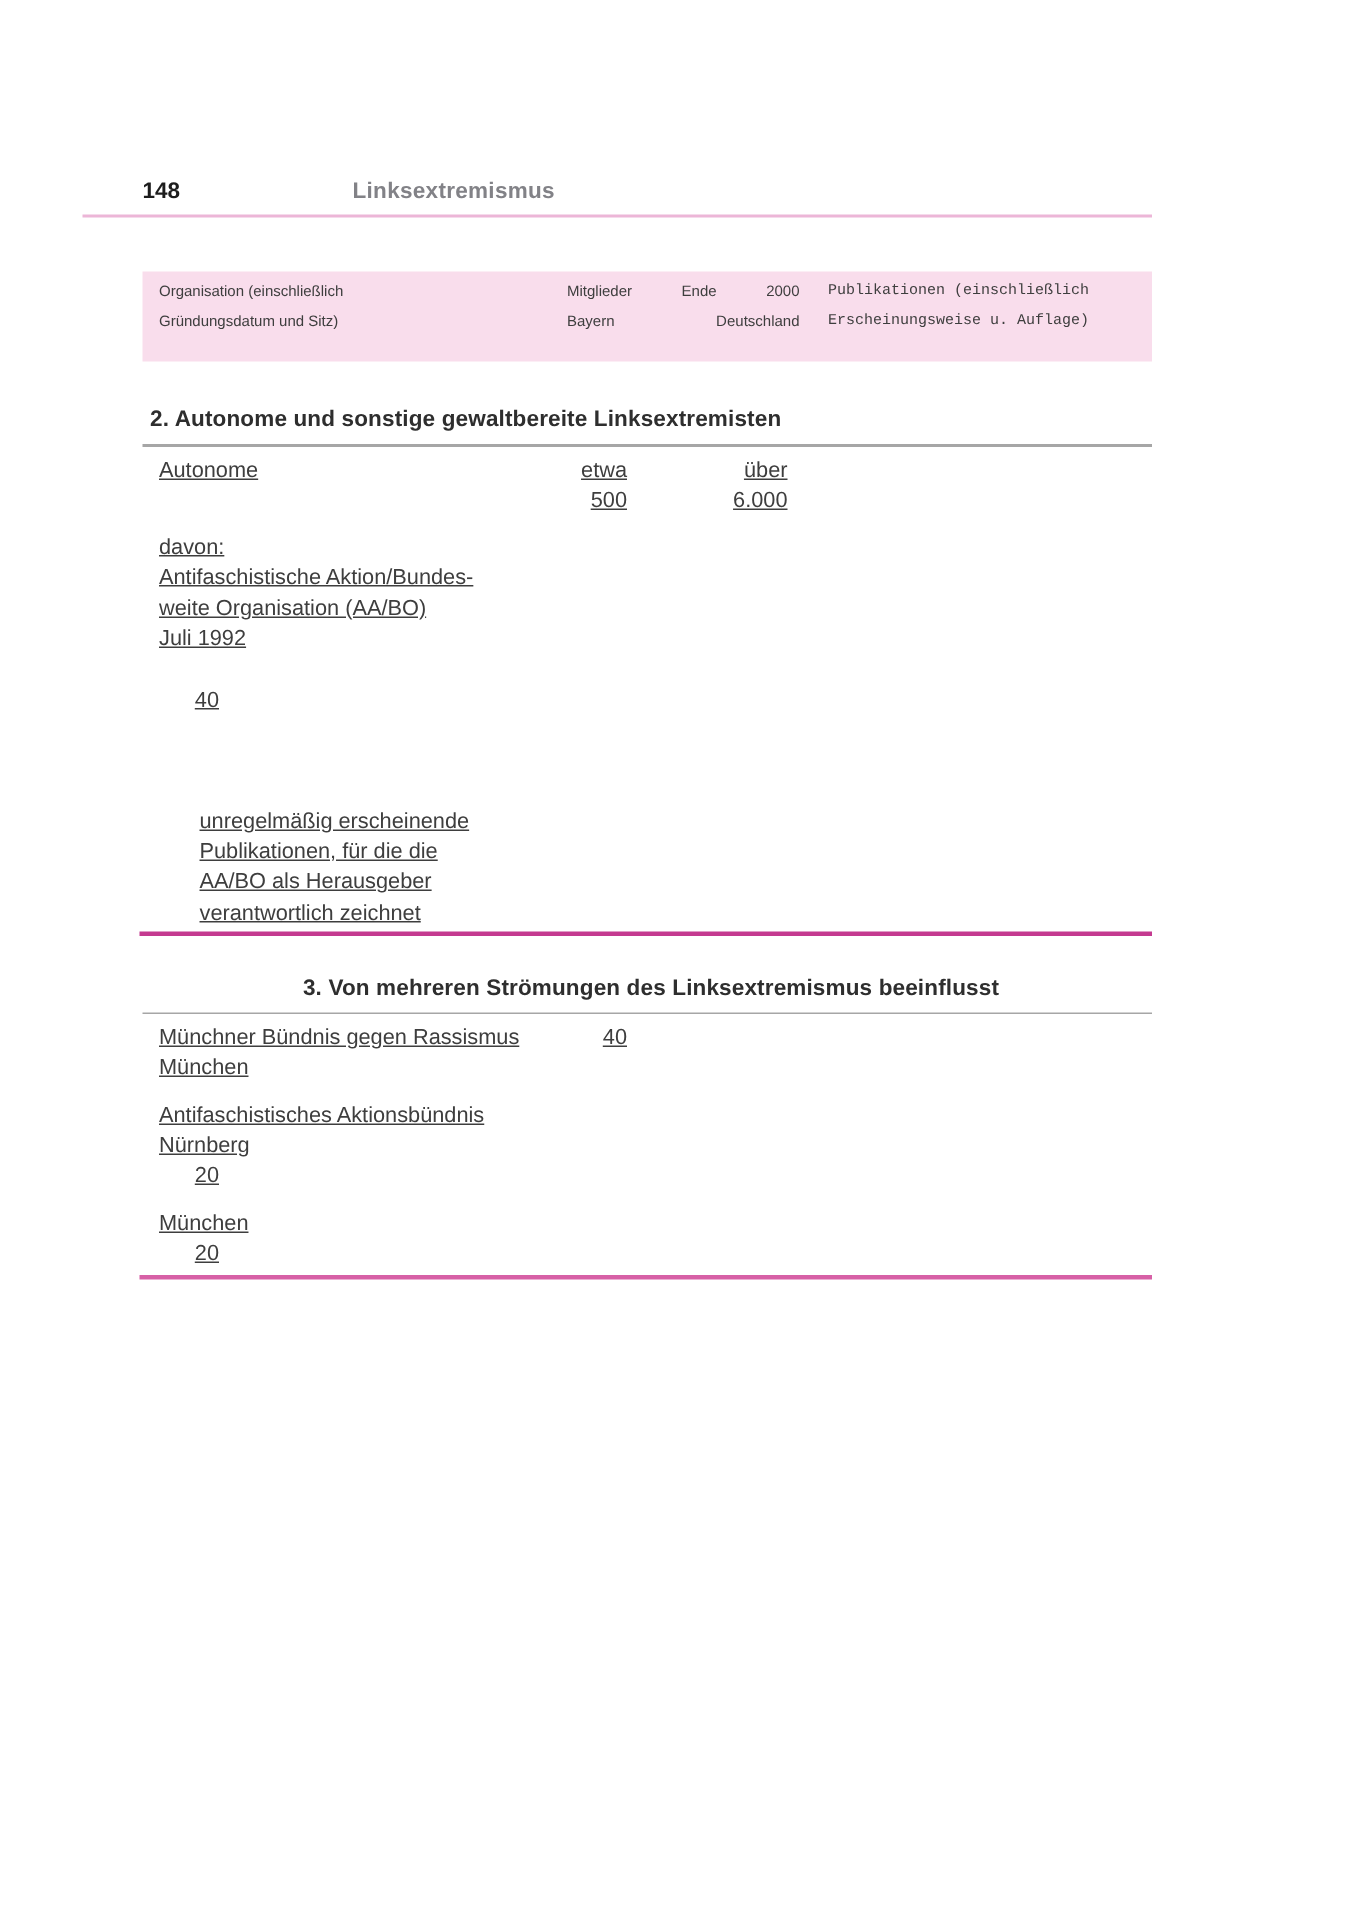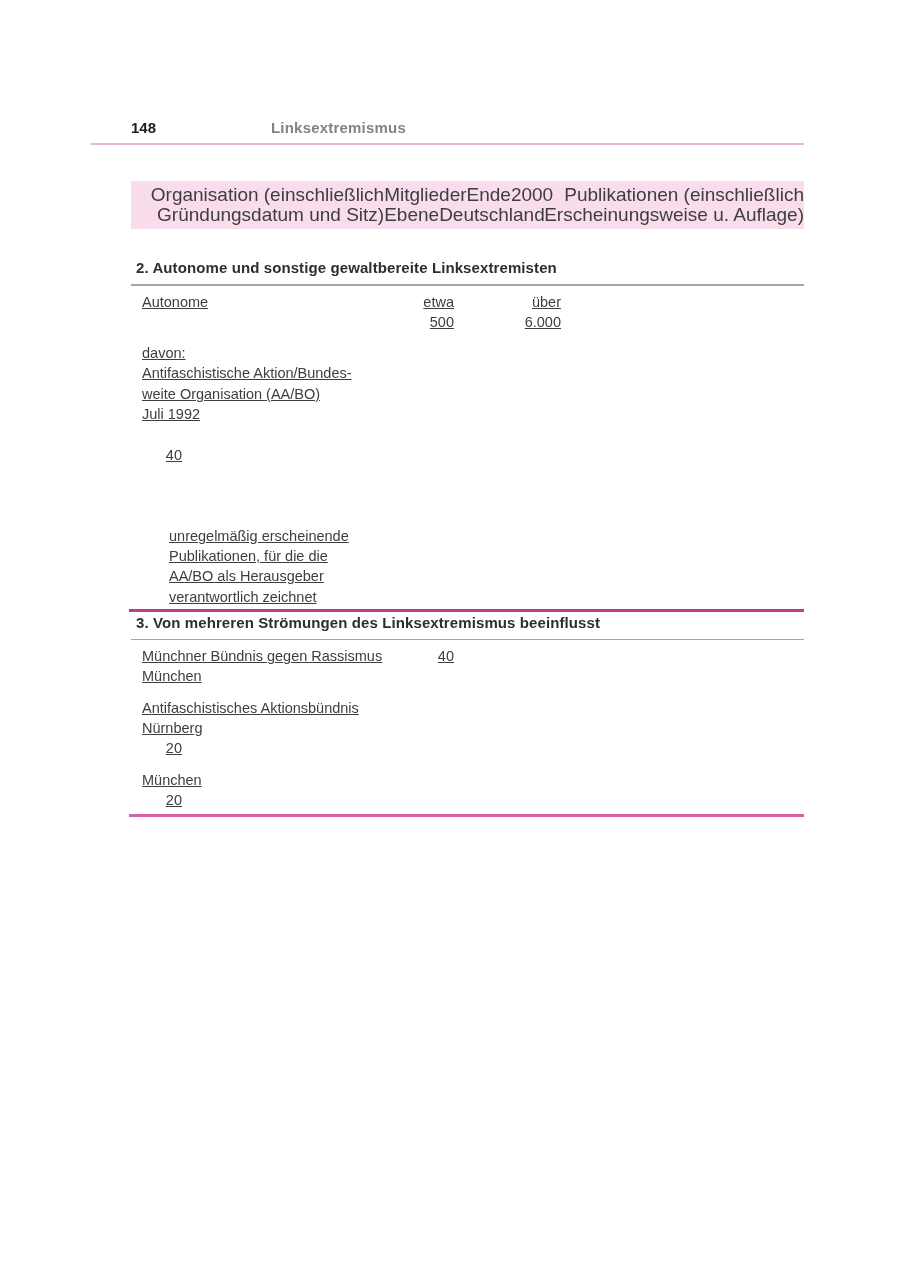--- a/index.html
+++ b/index.html
@@ -20,21 +20,20 @@
     font-family:"Liberation Sans","DejaVu Sans",sans-serif;
     color:var(--text-body);
     -webkit-font-smoothing:antialiased;
   }
   .page{
     position:relative;
     width:900px;
     height:1273px;
     background:#fff;
     overflow:hidden;
-    padding-left:36px;
   }
   
   .running-head{
     padding-top:119px;
     padding-left:95px;
     font-size:15px;
     font-weight:bold;
     line-height:18px;
     display:flex;
   }
@@ -42,44 +41,43 @@
   .chapter-title{color:var(--text-chapter);letter-spacing:0.2px;}
   .head-rule{
     margin:6px 0 0 55px;
     width:713px;
     height:2px;
     background:var(--accent-light);
   }
   .thead{
     margin:36px 0 0 95px;
     width:673px;
-    height:48px;
+    height:60px;
     background:var(--header-bg);
     display:flex;
     padding:4px 0 0 11px;
-    font-size:19px;
-    text-align:right;
+    font-size:10px;
   }
   .ln{line-height:20.3px;min-height:20.3px;white-space:nowrap;}
   .h-org{width:272px;}
   .h-mid{width:155px;}
   .h-mid .spread{display:flex;justify-content:space-between;line-height:20.3px;min-height:20.3px;}
-  .h-pub{margin-left:5px;flex:1;}
+  .h-pub{margin-left:19px;flex:1;font-family:Liberation Mono, monospace;}
   
   .section-heading{
     margin:30px 0 0 95px;
     padding-left:5px;
     width:673px;
     font-size:15px;
     font-weight:bold;
     line-height:18px;
     color:var(--text-heading);
     letter-spacing:0.1px;
   }
-  .section-heading.s3{margin-top:2px;}
+  .section-heading.s3{margin-top:26px;text-align:center;}
   .rule-gray{margin:7px 0 0 95px;width:673px;height:1.6px;background:var(--rule-gray);}
   .rule-strong{margin:2px 0 0 93px;width:675px;height:2.5px;background:var(--accent-strong);}
   .rule-bottom{margin:4px 0 0 93px;width:675px;height:2.5px;background:var(--accent-medium);}
   
   .rows{margin-left:95px;width:673px;padding-top:6px;font-size:14.5px;text-decoration:underline;}
   .trow{display:flex;padding-left:11px;}
   .trow + .trow{margin-top:11px;flex-direction:column;}
   .c-org{width:272px;}
   .c-bay{width:40px;text-align:right;}
   .c-deu{width:107px;text-align:right;}
@@ -101,21 +99,21 @@
       <div class="ln">Organisation (einschließlich</div>
       <div class="ln">Gründungsdatum und Sitz)</div>
     </div>
     <div class="h-mid">
       <div class="spread">
         <span>Mitglieder</span>
         <span>Ende</span>
         <span>2000</span>
       </div>
       <div class="spread">
-        <span>Ebene</span>
+        <span>Bayern</span>
         <span>Deutschland</span>
       </div>
     </div>
     <div class="h-pub">
       <div class="ln">Publikationen (einschließlich</div>
       <div class="ln">Erscheinungsweise u. Auflage)</div>
     </div>
   </div>
 
   <div class="section-heading">2. Autonome und sonstige gewaltbereite Linksextremisten</div>

